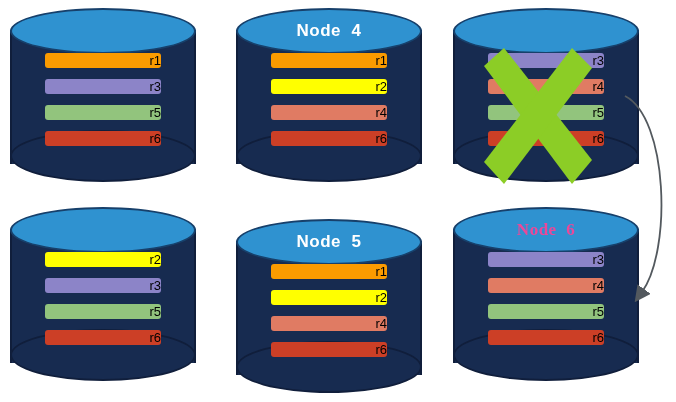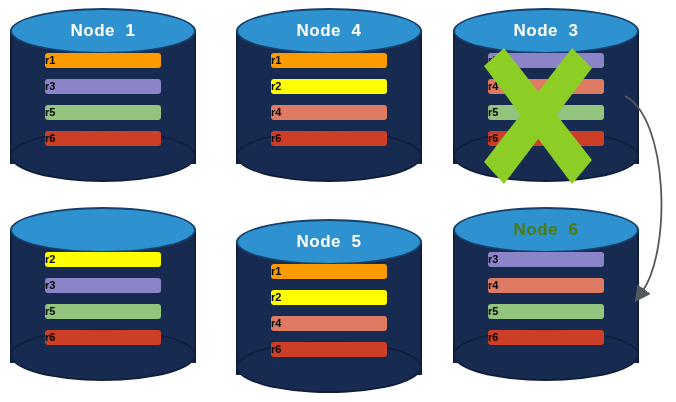--- a/index.html
+++ b/index.html
@@ -78,24 +78,24 @@
     position: absolute;
     left: 35px;
     top: 45px;
     width: 116px;
     z-index: 3;
   }
   .rec {
     height: 15px;
     margin-bottom: 11px;
     border-radius: 3px;
-    text-align: left;
+    text-align: right;
     line-height: 15px;
-    font-size: 11px;
-    font-weight: bold;
+    font-size: 13px;
+    font-weight: normal;
     color: #000000;
   }
   .rec:last-child { margin-bottom: 16px; }
 
   .xmark {
     position: absolute;
     z-index: 6;
     pointer-events: none;
   }
   .arrow-layer {
@@ -110,21 +110,20 @@
 </style>
 </head>
 <body style="background: rgb(255, 255, 255);">
 
 <div id="canvas">
 
   <div class="node" style="left:10px; top:8px;">
     <div class="cyl-body" style="background: rgb(23, 43, 80);"></div>
     <div class="cyl-bottom" style="background: rgb(23, 43, 80);"></div>
     <div class="cyl-top" style="background: rgb(47, 146, 208);"></div>
-    <div class="node-label" style="color: rgb(255, 255, 255);">Node  1</div>
     <div class="records">
       <div class="rec" style="background: rgb(251, 155, 0);">r1</div>
       <div class="rec" style="background: rgb(140, 132, 200);">r3</div>
       <div class="rec" style="background: rgb(146, 196, 125);">r5</div>
       <div class="rec" style="background: rgb(204, 63, 38);">r6</div>
     </div>
   </div>
 
   <div class="node" style="left:236px; top:8px;">
     <div class="cyl-body" style="background: rgb(23, 43, 80);"></div>
@@ -136,21 +135,20 @@
       <div class="rec" style="background: rgb(255, 255, 0);">r2</div>
       <div class="rec" style="background: rgb(224, 123, 99);">r4</div>
       <div class="rec" style="background: rgb(204, 63, 38);">r6</div>
     </div>
   </div>
 
   <div class="node" style="left:453px; top:8px;">
     <div class="cyl-body" style="background: rgb(23, 43, 80);"></div>
     <div class="cyl-bottom" style="background: rgb(23, 43, 80);"></div>
     <div class="cyl-top" style="background: rgb(47, 146, 208);"></div>
-    <div class="node-label" style="color: rgb(255, 255, 255);">Node  3</div>
     <div class="records">
       <div class="rec" style="background: rgb(140, 132, 200);">r3</div>
       <div class="rec" style="background: rgb(224, 123, 99);">r4</div>
       <div class="rec" style="background: rgb(146, 196, 125);">r5</div>
       <div class="rec" style="background: rgb(204, 63, 38);">r6</div>
     </div>
   </div>
 
   <svg class="xmark" style="left:484px; top:48px;" width="108" height="136" viewBox="0 0 108 136">
     <g id="xmark-group">
@@ -181,21 +179,21 @@
       <div class="rec" style="background: rgb(255, 255, 0);">r2</div>
       <div class="rec" style="background: rgb(224, 123, 99);">r4</div>
       <div class="rec" style="background: rgb(204, 63, 38);">r6</div>
     </div>
   </div>
 
   <div class="node" style="left:453px; top:207px;">
     <div class="cyl-body" style="background: rgb(23, 43, 80);"></div>
     <div class="cyl-bottom" style="background: rgb(23, 43, 80);"></div>
     <div class="cyl-top" style="background: rgb(47, 146, 208);"></div>
-    <div class="node-label" style="color: #4d7c0f;">Node  6</div>
+    <div class="node-label" style="color: #ec4899; font-family: Liberation Serif, serif;">Node  6</div>
     <div class="records">
       <div class="rec" style="background: rgb(140, 132, 200);">r3</div>
       <div class="rec" style="background: rgb(224, 123, 99);">r4</div>
       <div class="rec" style="background: rgb(146, 196, 125);">r5</div>
       <div class="rec" style="background: rgb(204, 63, 38);">r6</div>
     </div>
   </div>
 
   <svg class="arrow-layer" viewBox="0 0 676 402">
     <defs>

